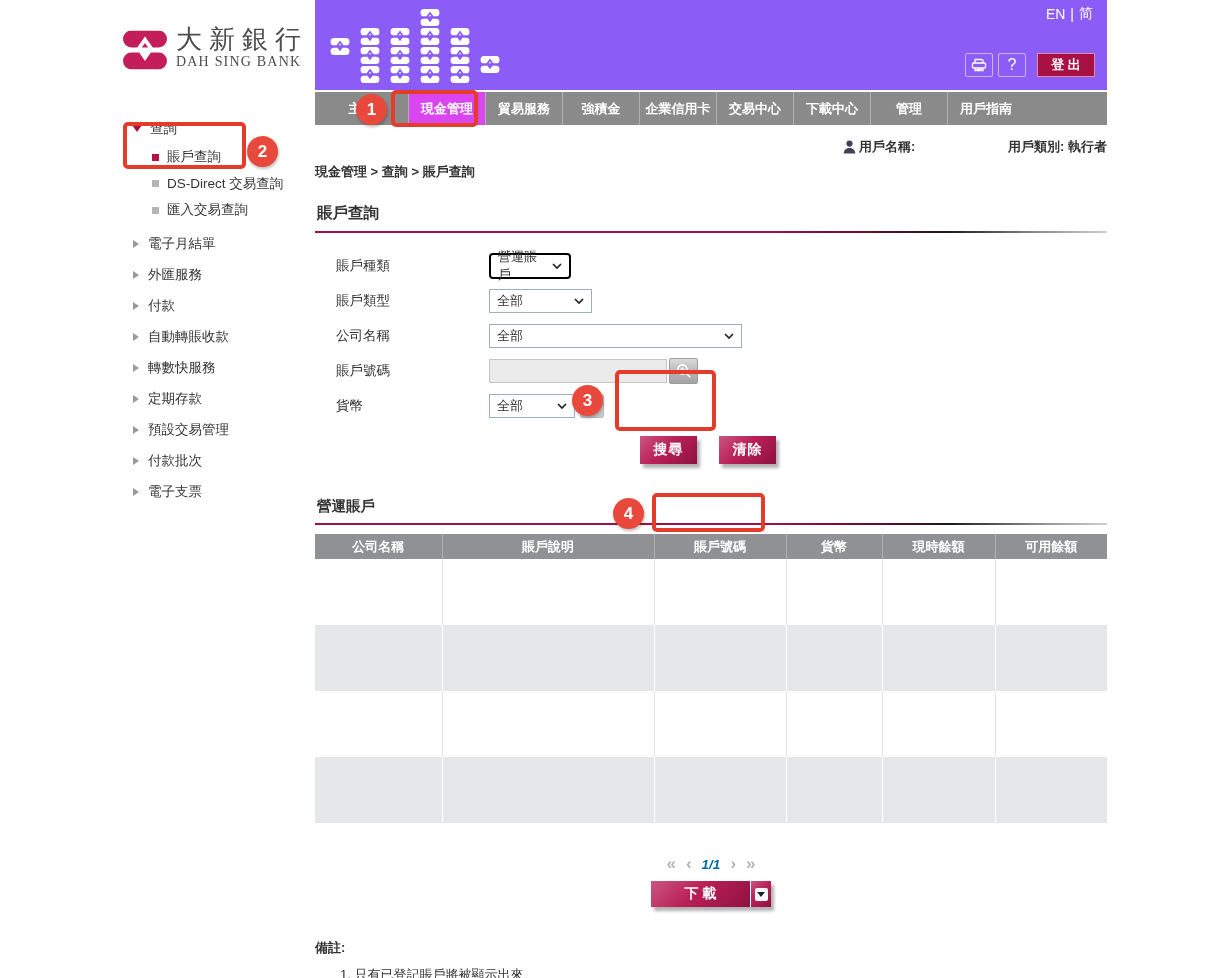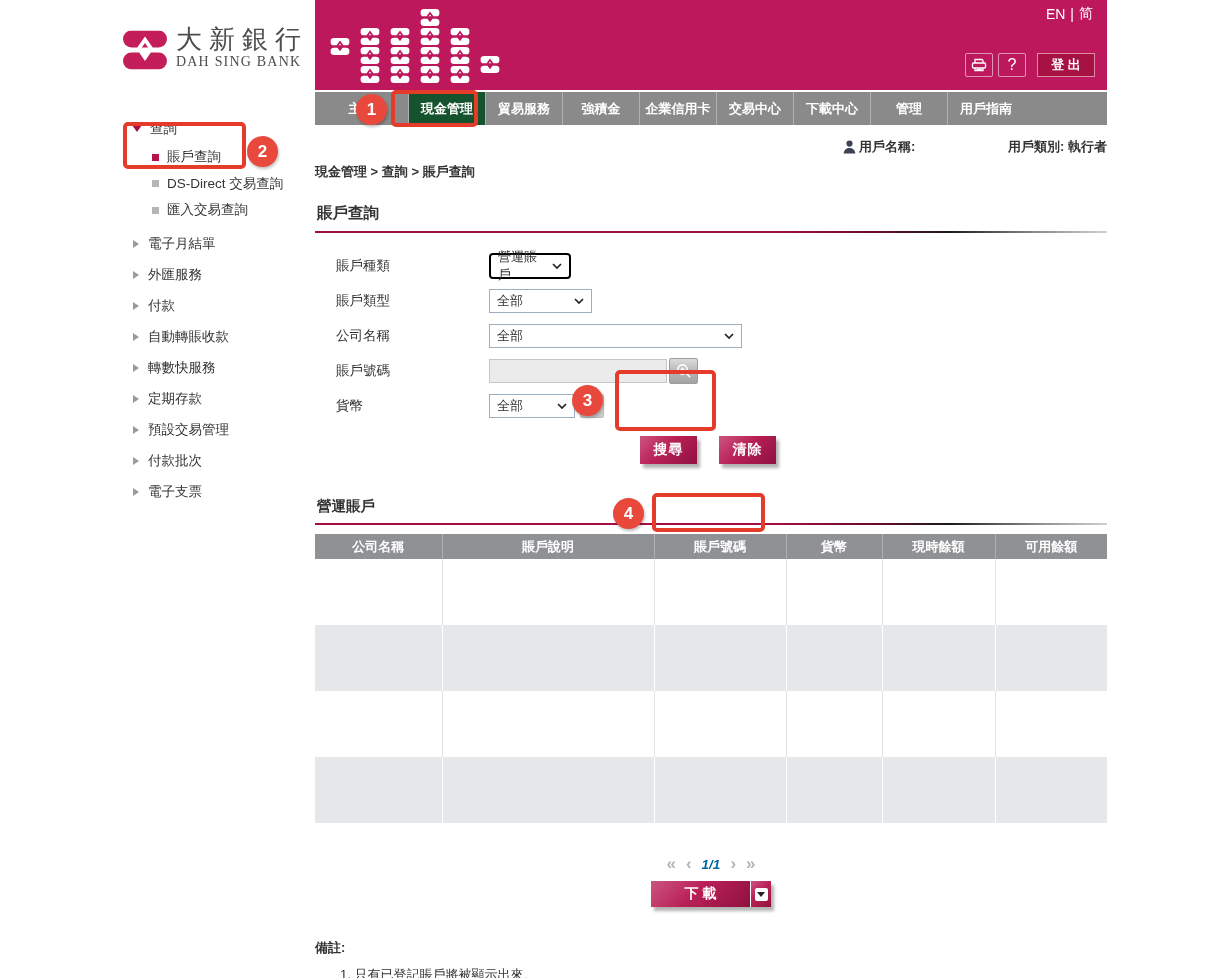--- a/index.html
+++ b/index.html
@@ -8,34 +8,34 @@
   .page { position:relative; width:1217px; height:978px; background:#fff; overflow:hidden; }
 
   
   .brand { position:absolute; left:123px; top:26px; display:flex; align-items:flex-start; }
   .brand-glyph { color:#c31e5a; margin-top:4px; }
   .brand-text { margin-left:9px; }
   .brand-zh { font-family:"Liberation Serif","DejaVu Serif",serif; font-size:26px; letter-spacing:7px; color:#4d4d4d; line-height:28px; }
   .brand-en { font-family:"Liberation Serif","DejaVu Serif",serif; font-size:14px; letter-spacing:1.2px; color:#4d4d4d; line-height:16px; }
 
   
-  .banner { position:absolute; left:315px; top:0; width:792px; height:90px; background:#be185d; }
+  .banner { position:absolute; left:315px; top:0; width:792px; height:90px; background:#8b5cf6; }
   .pcol { position:absolute; display:flex; flex-direction:column; gap:2px; color:#fff; }
   .lang { position:absolute; top:5px; right:14px; color:#fff; font-size:14px; display:flex; gap:5px; align-items:center; }
   .lang a { color:#fff; text-decoration:none; }
   .hdr-tools { position:absolute; top:53px; right:12px; display:flex; align-items:center; gap:5px; }
   .tool-box { width:28px; height:24px; border:1px solid rgba(255,255,255,.55); border-radius:2px; display:flex; align-items:center; justify-content:center; color:#fff; cursor:pointer; }
   .btn-logout { margin-left:6px; width:58px; height:24px; background:#a81143; border:1px solid #dd8aa4; color:#fff; font-size:13px; font-weight:700; display:flex; align-items:center; justify-content:center; cursor:pointer; }
 
   
   .navbar { position:absolute; left:315px; top:92px; width:792px; height:33px; background:#8a8a8a; display:flex; }
   .tab { width:77px; height:33px; display:flex; align-items:center; justify-content:center; color:#fff; font-size:13px; font-weight:700; cursor:pointer; }
   .tab.first { width:93px; }
   .tab + .tab { border-left:1px solid #b0b0b0; }
-  .tab.active { background:#14532d; }
+  .tab.active { background:#d946ef; }
 
   
   .sidebar { position:absolute; left:130px; top:113px; width:185px; }
   .sb-group { display:flex; align-items:center; height:31px; font-size:13.5px; cursor:pointer; }
   .tri-r { width:0; height:0; border-left:6px solid #9a9a9a; border-top:4.5px solid transparent; border-bottom:4.5px solid transparent; margin:0 9px 0 3px; }
   .tri-d { width:0; height:0; border-top:7px solid #a21045; border-left:5px solid transparent; border-right:5px solid transparent; margin:0 8px 0 2px; }
   .sb-sub { display:flex; align-items:center; height:26.5px; padding-left:22px; font-size:13.5px; cursor:pointer; }
   .bullet { width:7px; height:7px; background:#b5b5b5; margin-right:8px; flex:none; }
   .sb-sub.active .bullet { background:#b5134b; }
 

